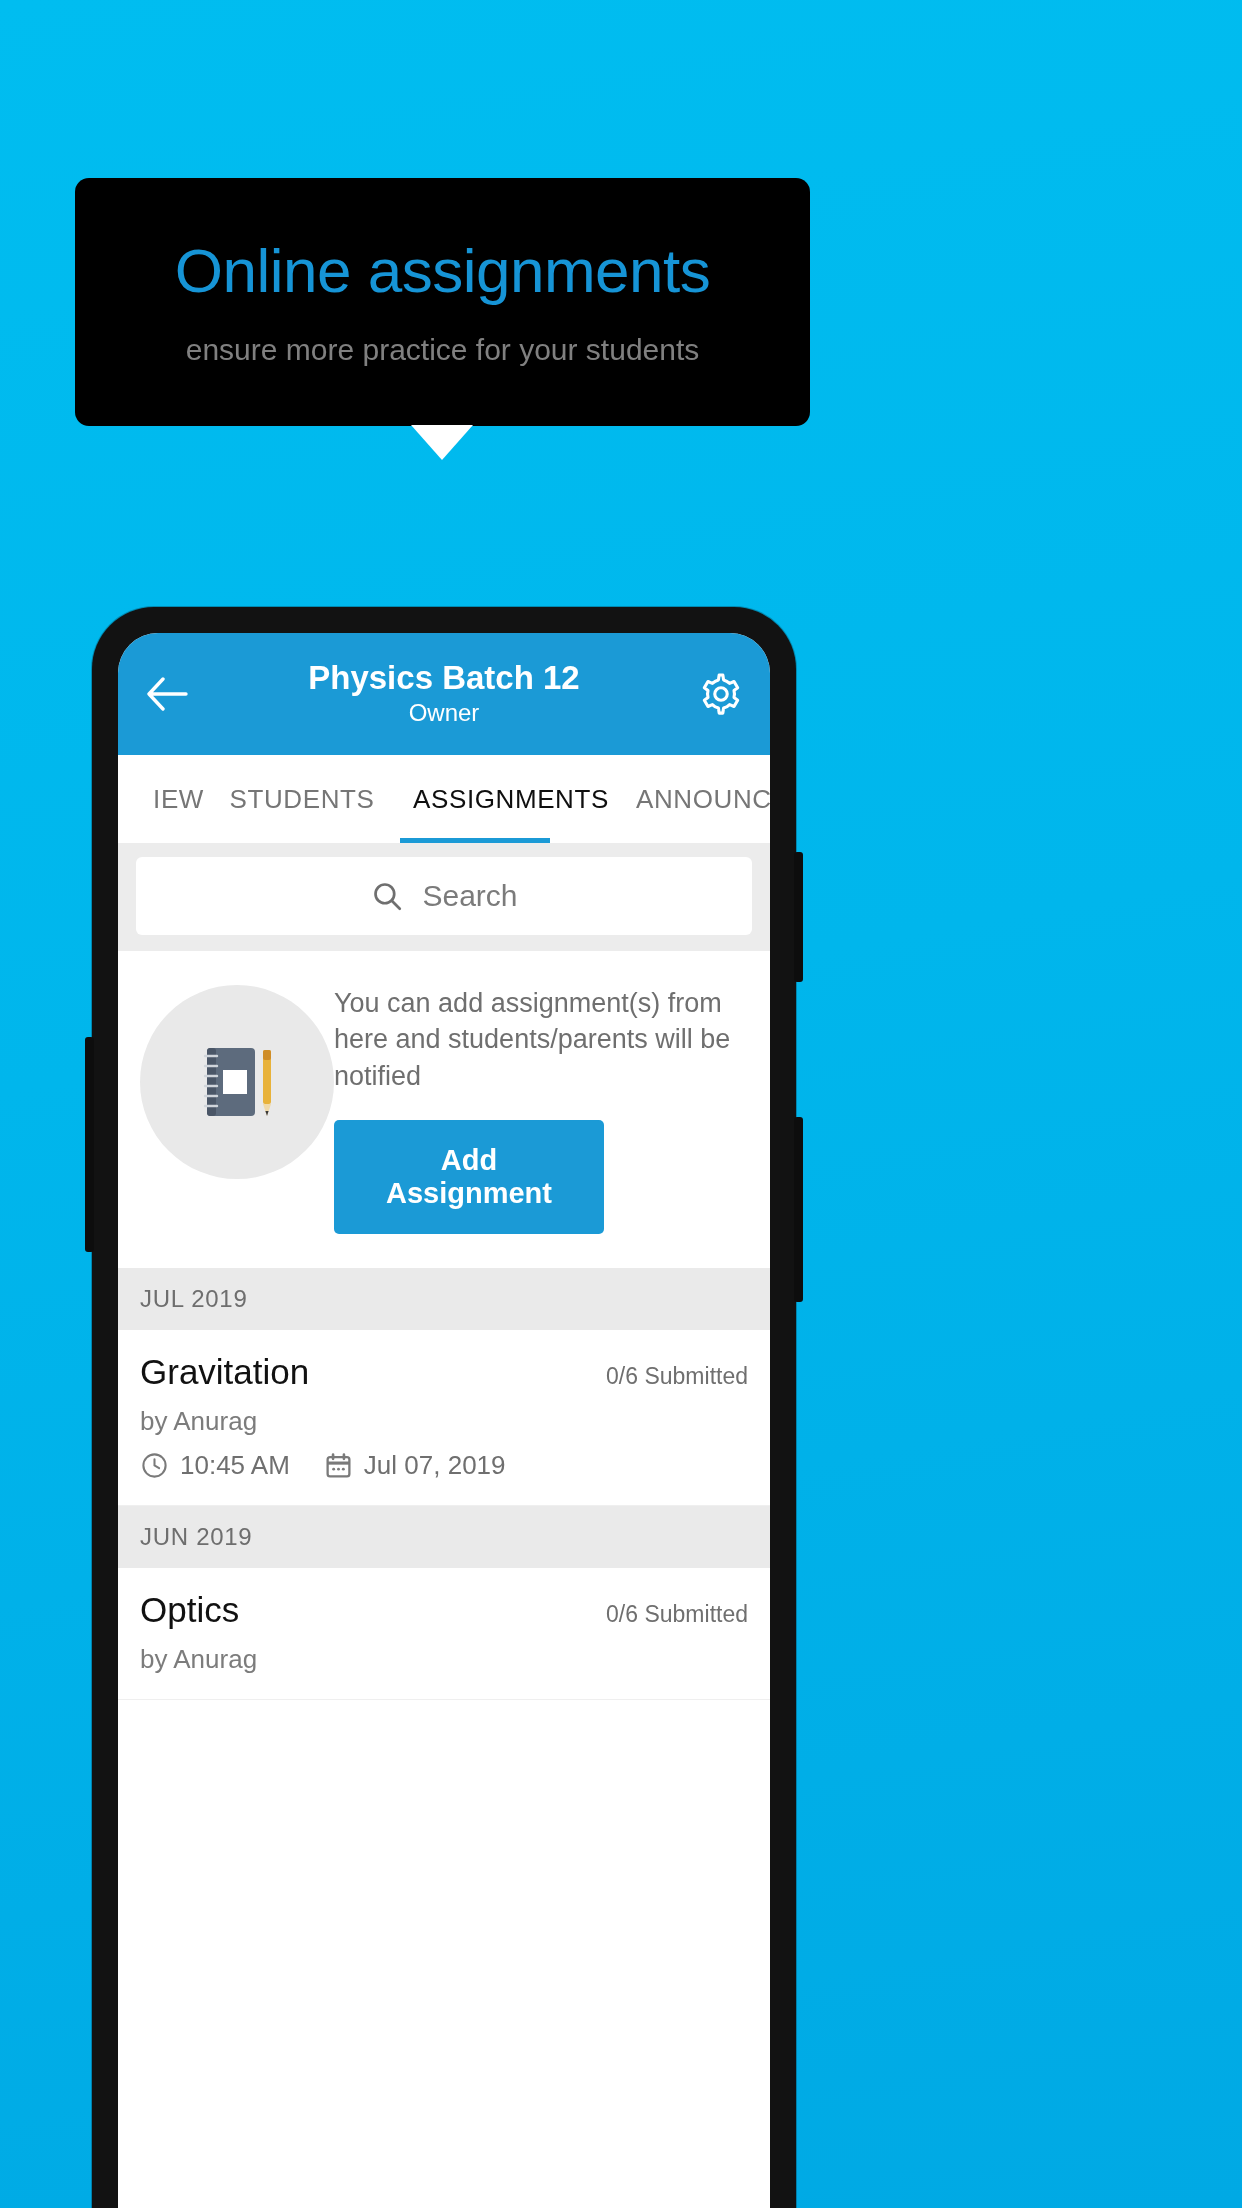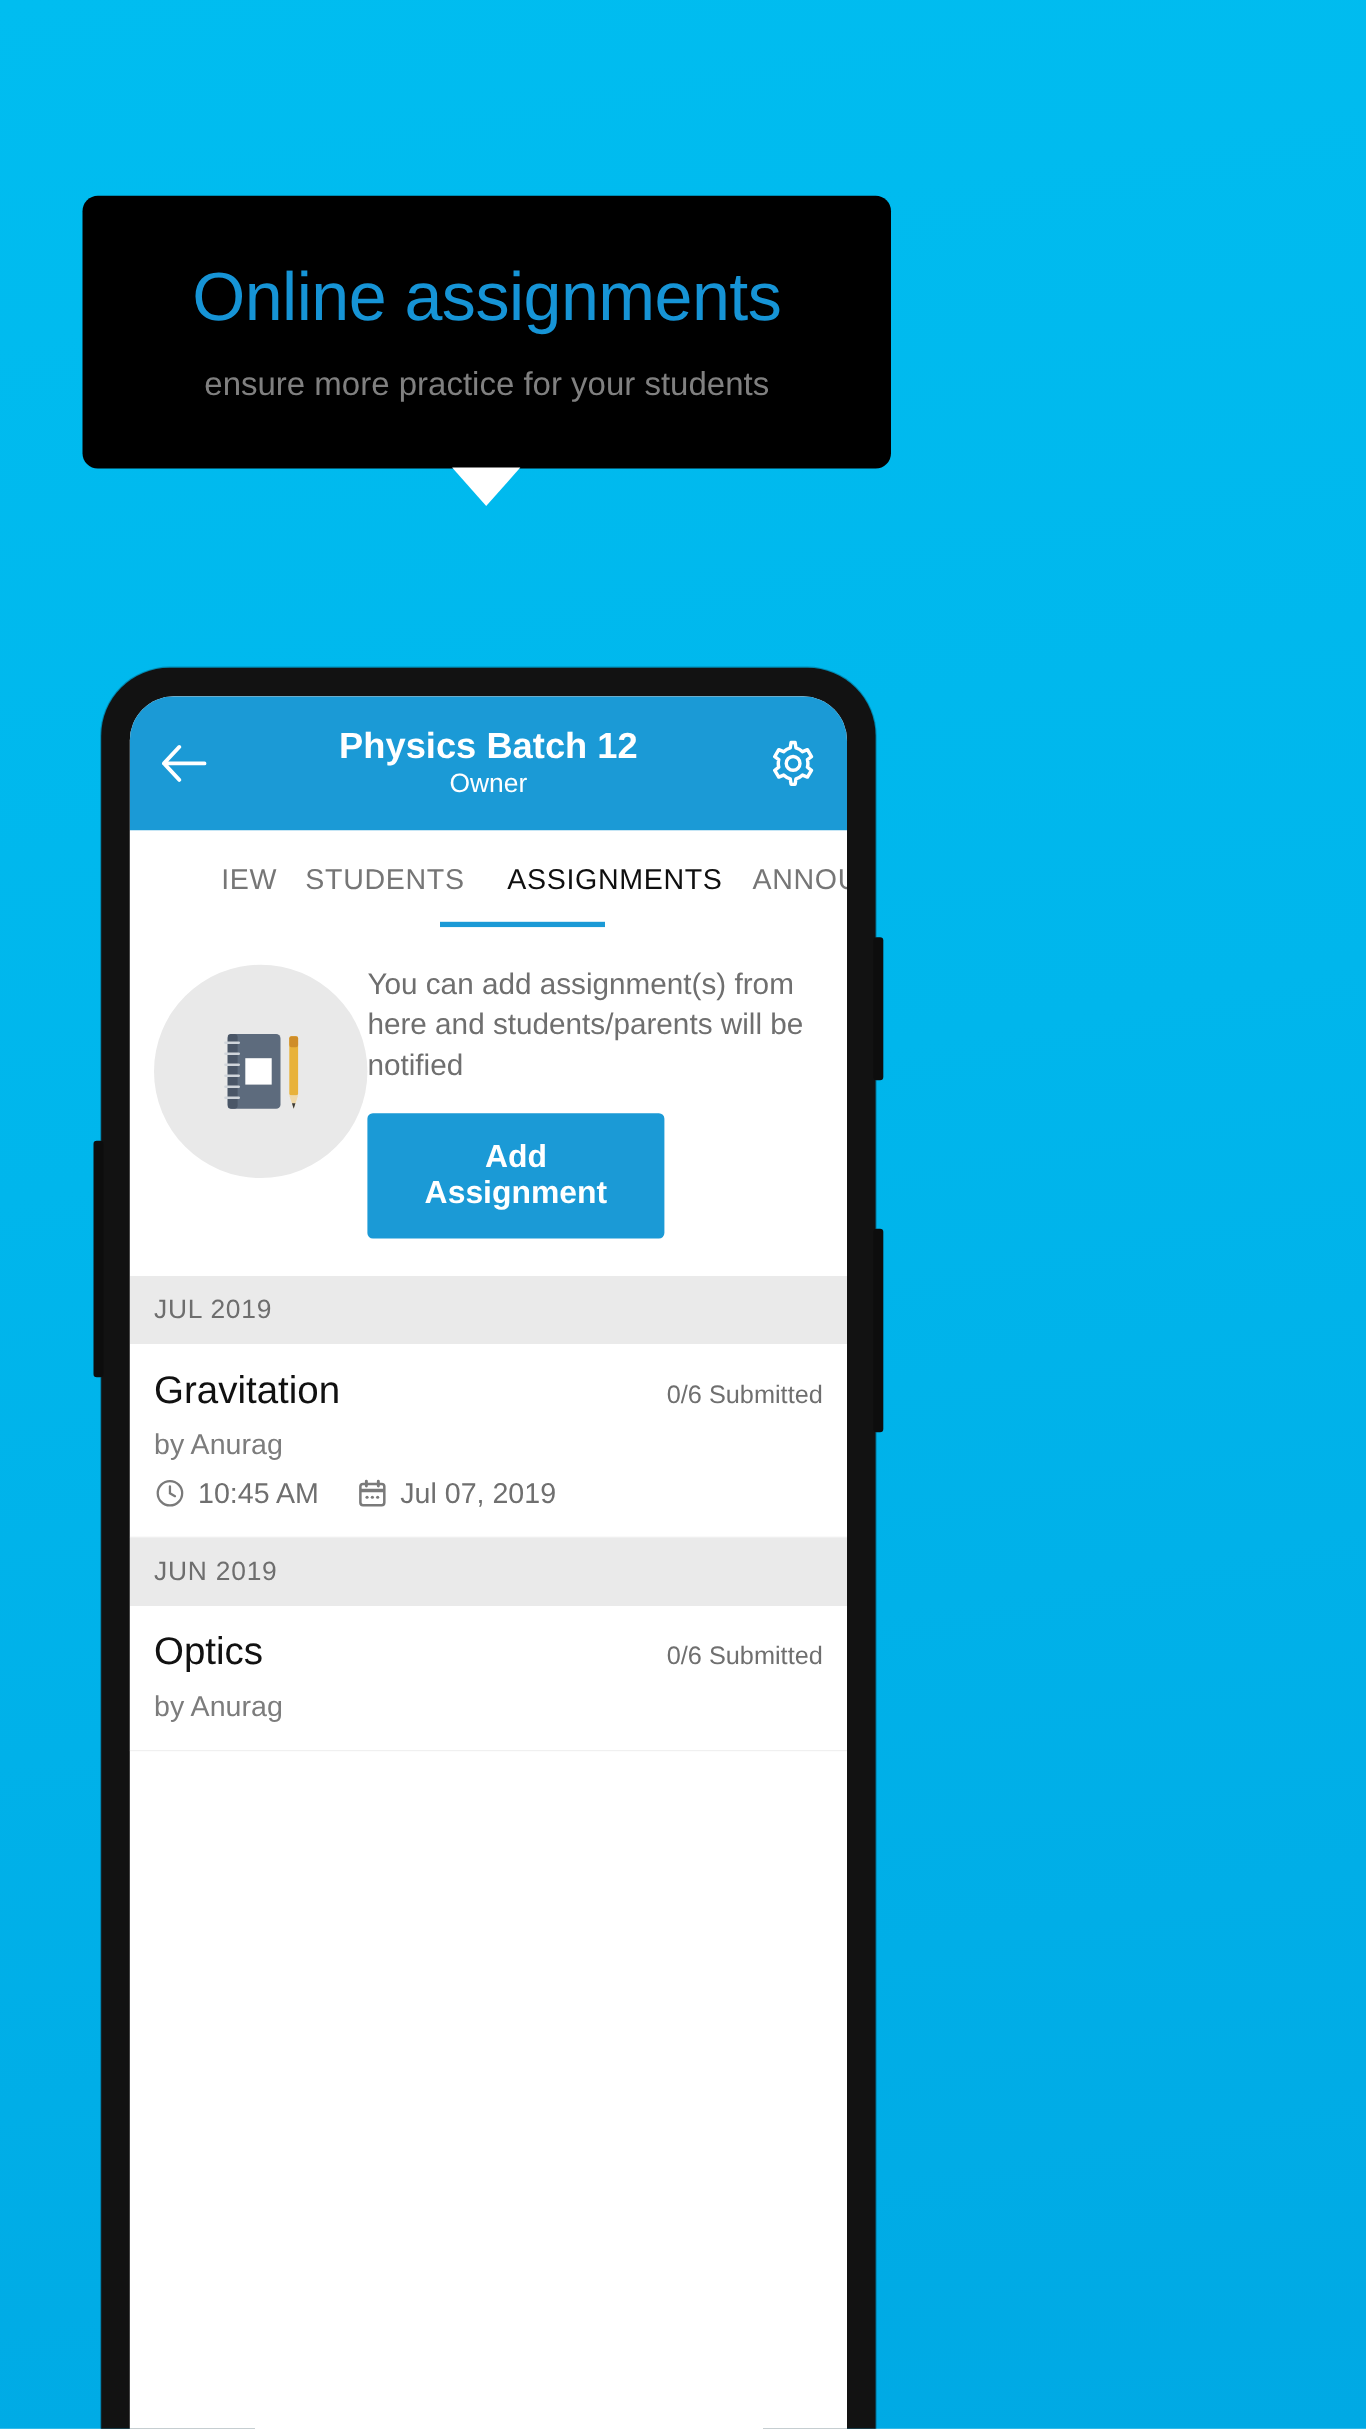--- a/index.html
+++ b/index.html
@@ -168,21 +168,20 @@
   .gear-wrap { margin-left: auto; }
 
   
   .tabs {
     height: 88px;
     background: #fff;
     display: flex;
     align-items: stretch;
     position: relative;
     overflow: hidden;
-    padding-left: 48px;
   }
   .tab {
     display: flex;
     align-items: center;
     justify-content: center;
     font-size: 26px;
     color: #767676;
     letter-spacing: 0.6px;
     white-space: nowrap;
     position: relative;
@@ -340,20 +339,31 @@
     </div>
 
     <div class="tabs">
       <div class="tab t0">IEW</div>
       <div class="tab t1">STUDENTS</div>
       <div class="tab t2">ASSIGNMENTS</div>
       <div class="tab t3">ANNOUNCEM</div>
       <div class="tab-indicator"></div>
     </div>
 
+    <div class="search-wrap">
+      <div class="search-box">
+        <span>
+          <svg width="34" height="34" viewBox="0 0 24 24">
+            <circle cx="10.5" cy="10.5" r="6.6" fill="none" stroke="#6f6f6f" stroke-width="1.9"></circle>
+            <path d="M15.4 15.4 L21 21" stroke="#6f6f6f" stroke-width="1.9" stroke-linecap="round"></path>
+          </svg>
+        </span>
+        <span class="search-text">Search</span>
+      </div>
+    </div>
 
     <div class="empty">
       <div class="empty-illus">
         <svg width="104" height="104" viewBox="0 0 104 104">
           <rect x="22" y="18" width="48" height="68" rx="4" fill="#5d6b7d"></rect>
           <rect x="22" y="18" width="9" height="68" rx="3" fill="#4a5667"></rect>
           <rect x="38" y="40" width="24" height="24" fill="#ffffff"></rect>
           <g stroke="#cfd4da" stroke-width="2.4" stroke-linecap="round">
             <path d="M20 26 h12"></path>
               <path d="M20 36 h12"></path>

